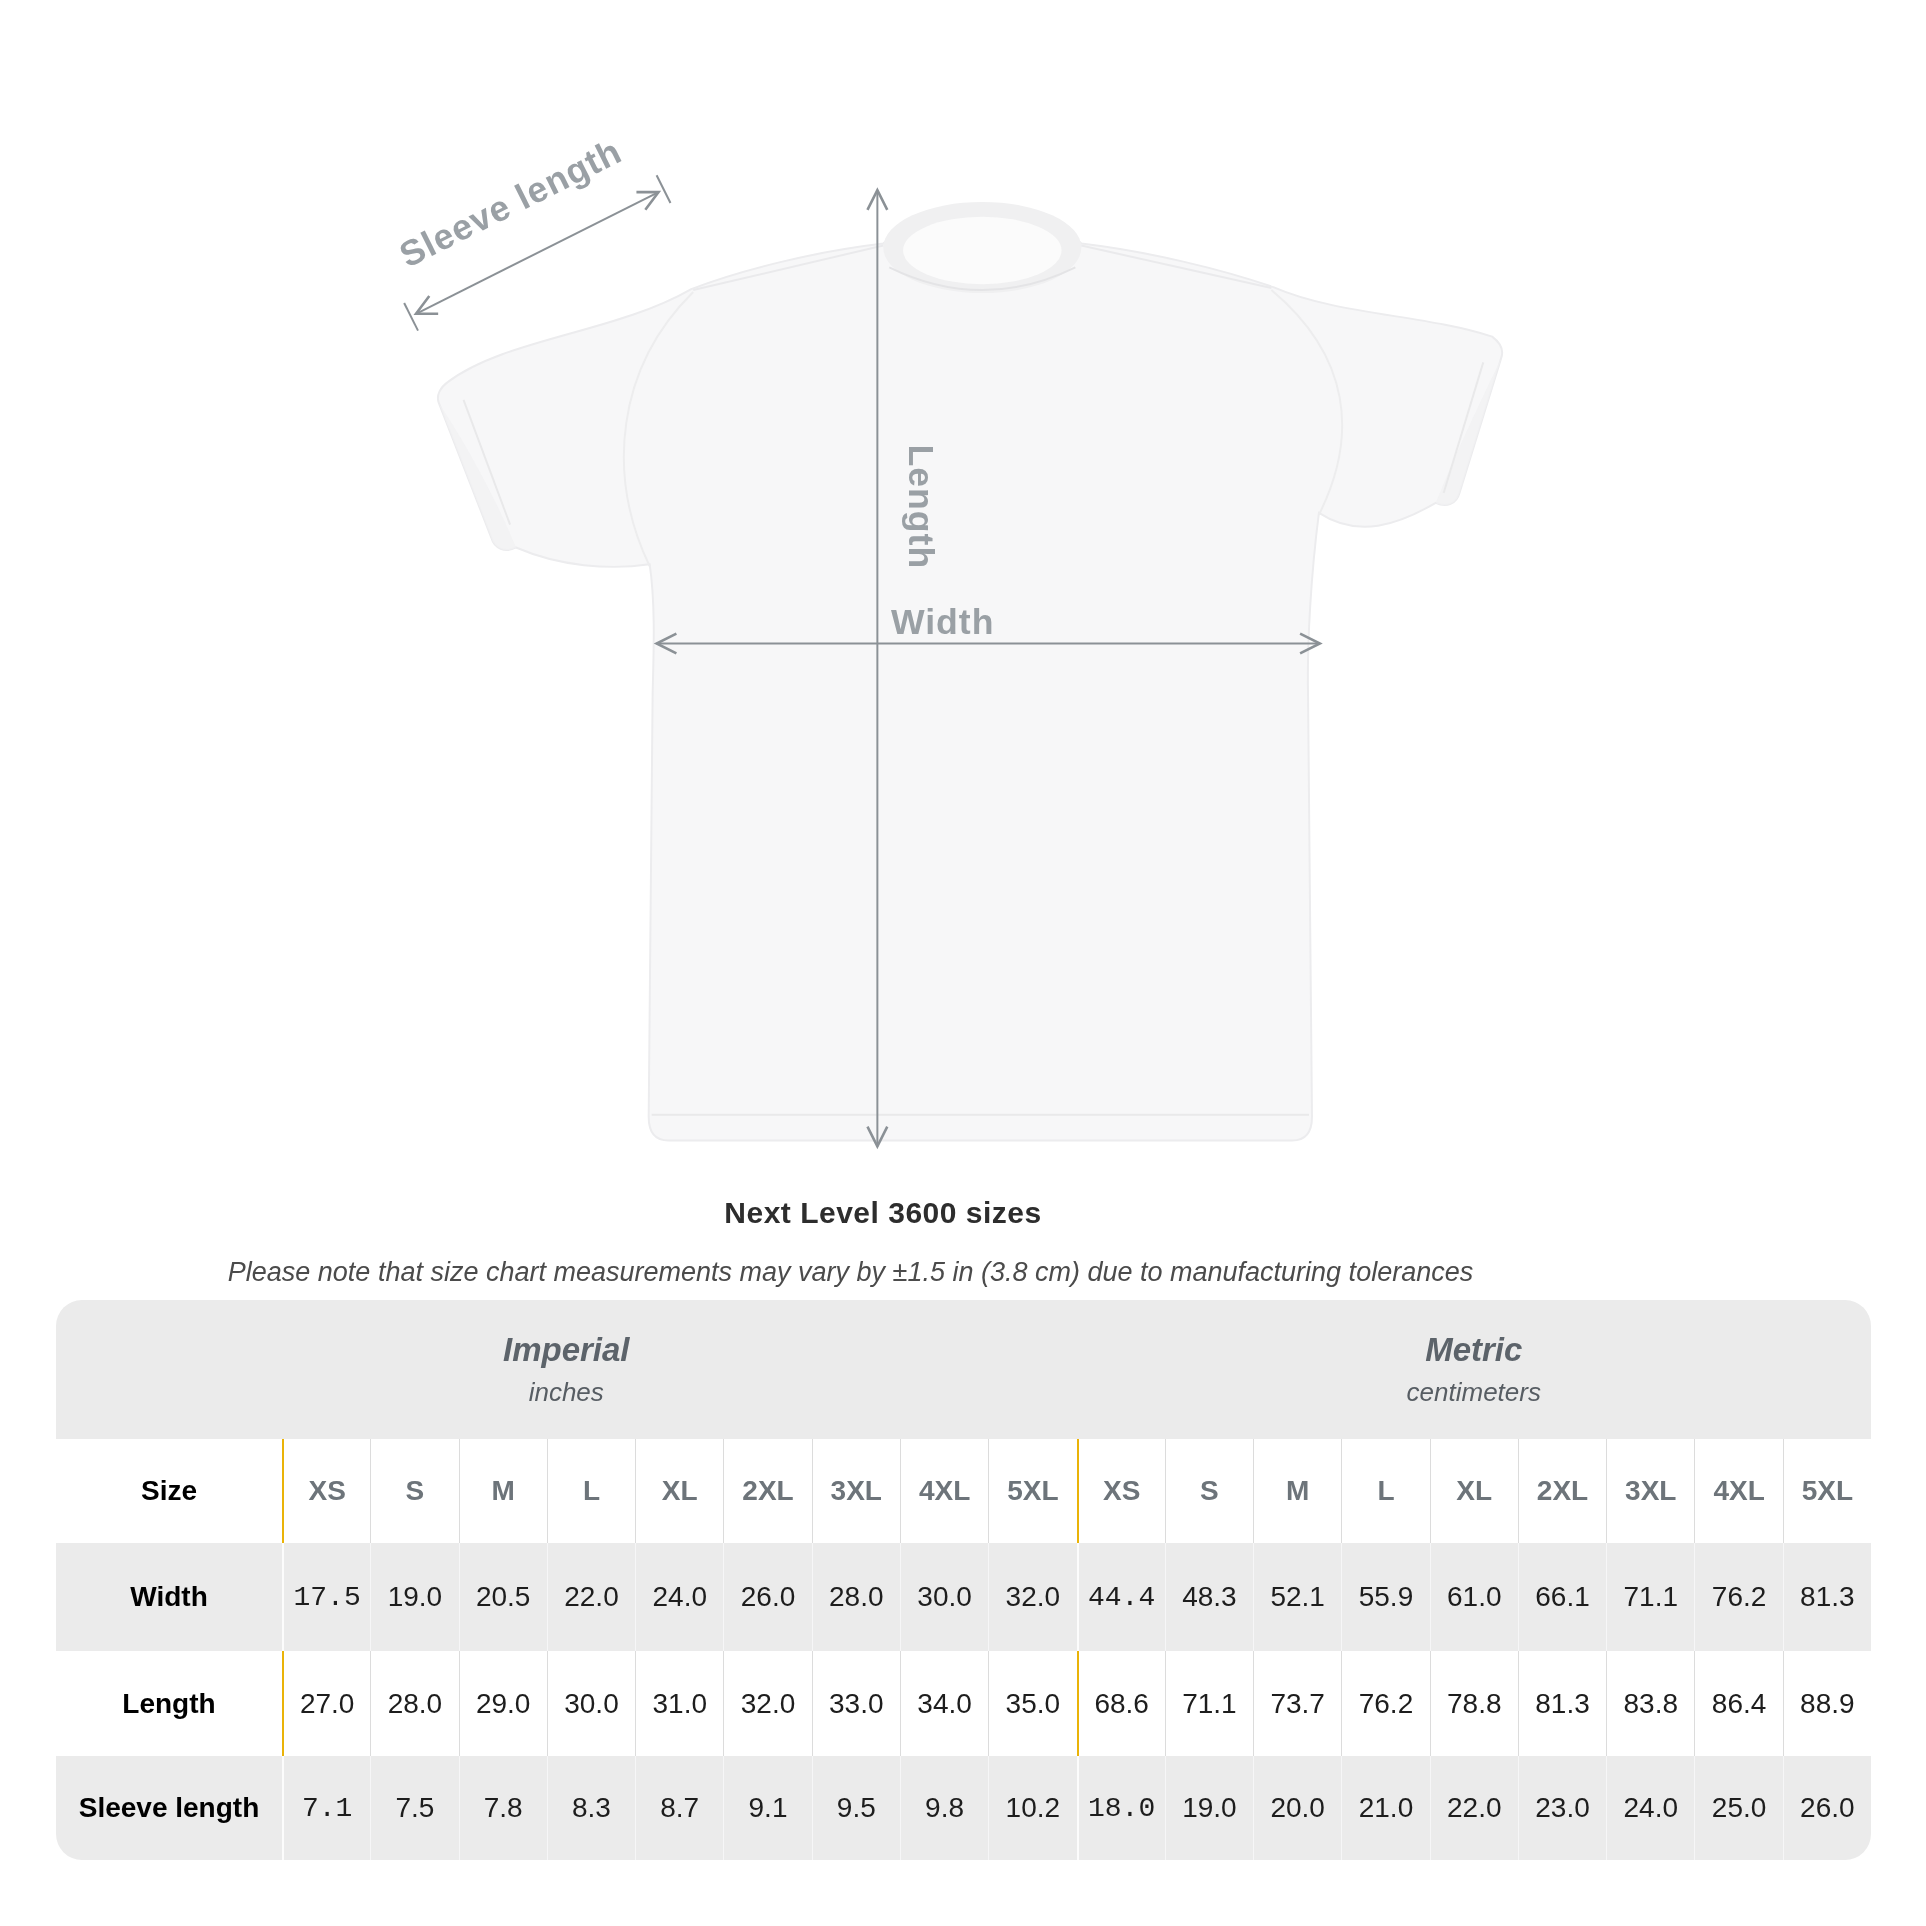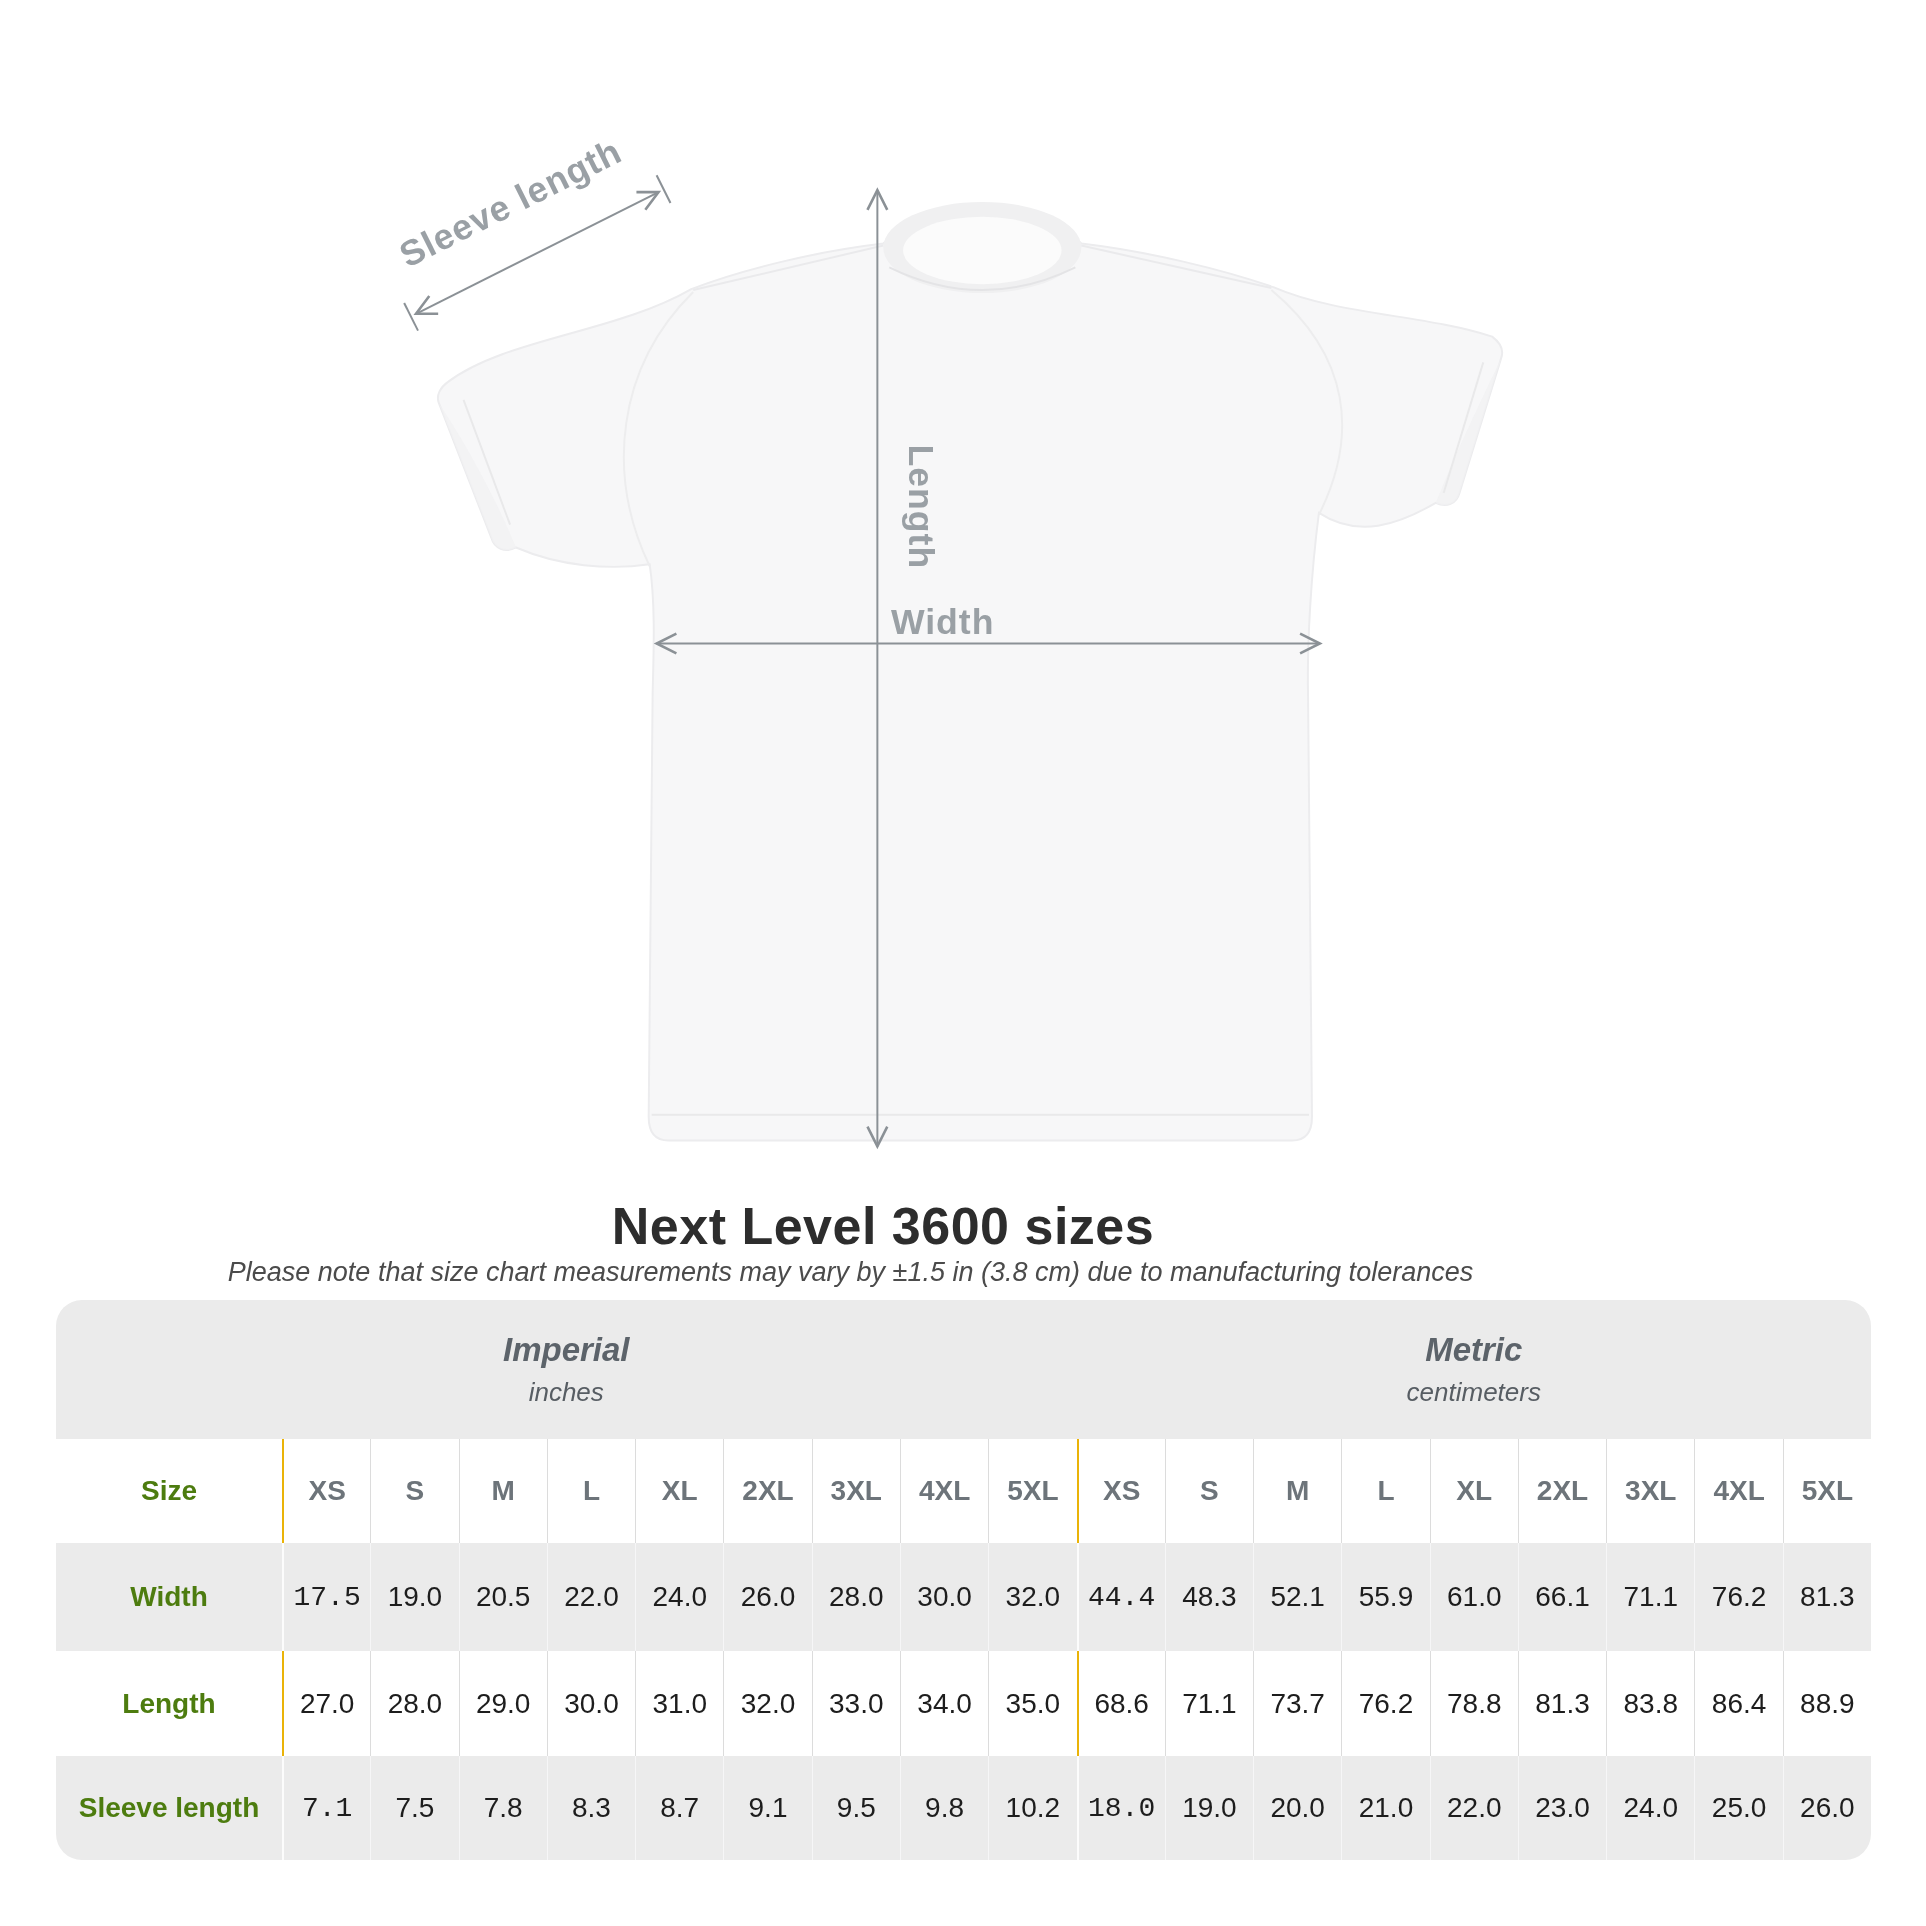--- a/index.html
+++ b/index.html
@@ -6,21 +6,21 @@
   body{
     width:1927px;height:1927px;position:relative;background:#ffffff;
     font-family:"Liberation Sans",sans-serif;overflow:hidden;
   }
   svg text{font-family:"Liberation Sans",sans-serif;}
 
   .diagram{position:absolute;left:0;top:0;}
 
   .title{
     position:absolute;top:1196px;left:0;width:1766px;text-align:center;
-    font-size:52px;font-weight:bold;color:#2d2d2d;letter-spacing:0.5px;
+    font-size:30px;font-weight:bold;color:#2d2d2d;letter-spacing:0.5px;
   }
   .subtitle{
     position:absolute;top:1257px;left:0;width:1701px;text-align:center;
     font-size:27px;font-style:italic;color:#4b4b4b;
   }
 
   .size-table{
     position:absolute;left:56px;top:1300px;width:1815px;
     display:grid;
     grid-template-columns:226px repeat(18,1fr);
@@ -30,21 +30,21 @@
   .band{
     background:#ebebeb;display:flex;flex-direction:column;
     align-items:center;justify-content:center;gap:8px;grid-row:1;
   }
   .band-imperial{grid-column:1/11;}
   .band-metric{grid-column:11/20;}
   .band-title{font-size:33px;font-weight:bold;font-style:italic;color:#5c636a;}
   .band-sub{font-size:26px;font-style:italic;color:#575d63;}
 
   .cell{display:flex;align-items:center;justify-content:center;}
-  .lab{font-weight:bold;color:#4d7c0f;font-size:28px;}
+  .lab{font-weight:bold;color:#000000;font-size:28px;}
   .szc{font-weight:bold;color:#6d747a;font-size:28px;}
   .val{color:#1d1d1d;font-size:28px;}
   .rowG{background:#ebebeb;}
   .c.rowW{border-left:1px solid #dcdcdc;}
   .c.rowG{border-left:1px solid #f6f6f7;}
   .b2.rowW{border-left:2px solid #eab308;}
   .b2.rowG{border-left:2px solid #fcfcfc;font-family:Liberation Mono, monospace;}
 </style>
 </head>
 <body>

